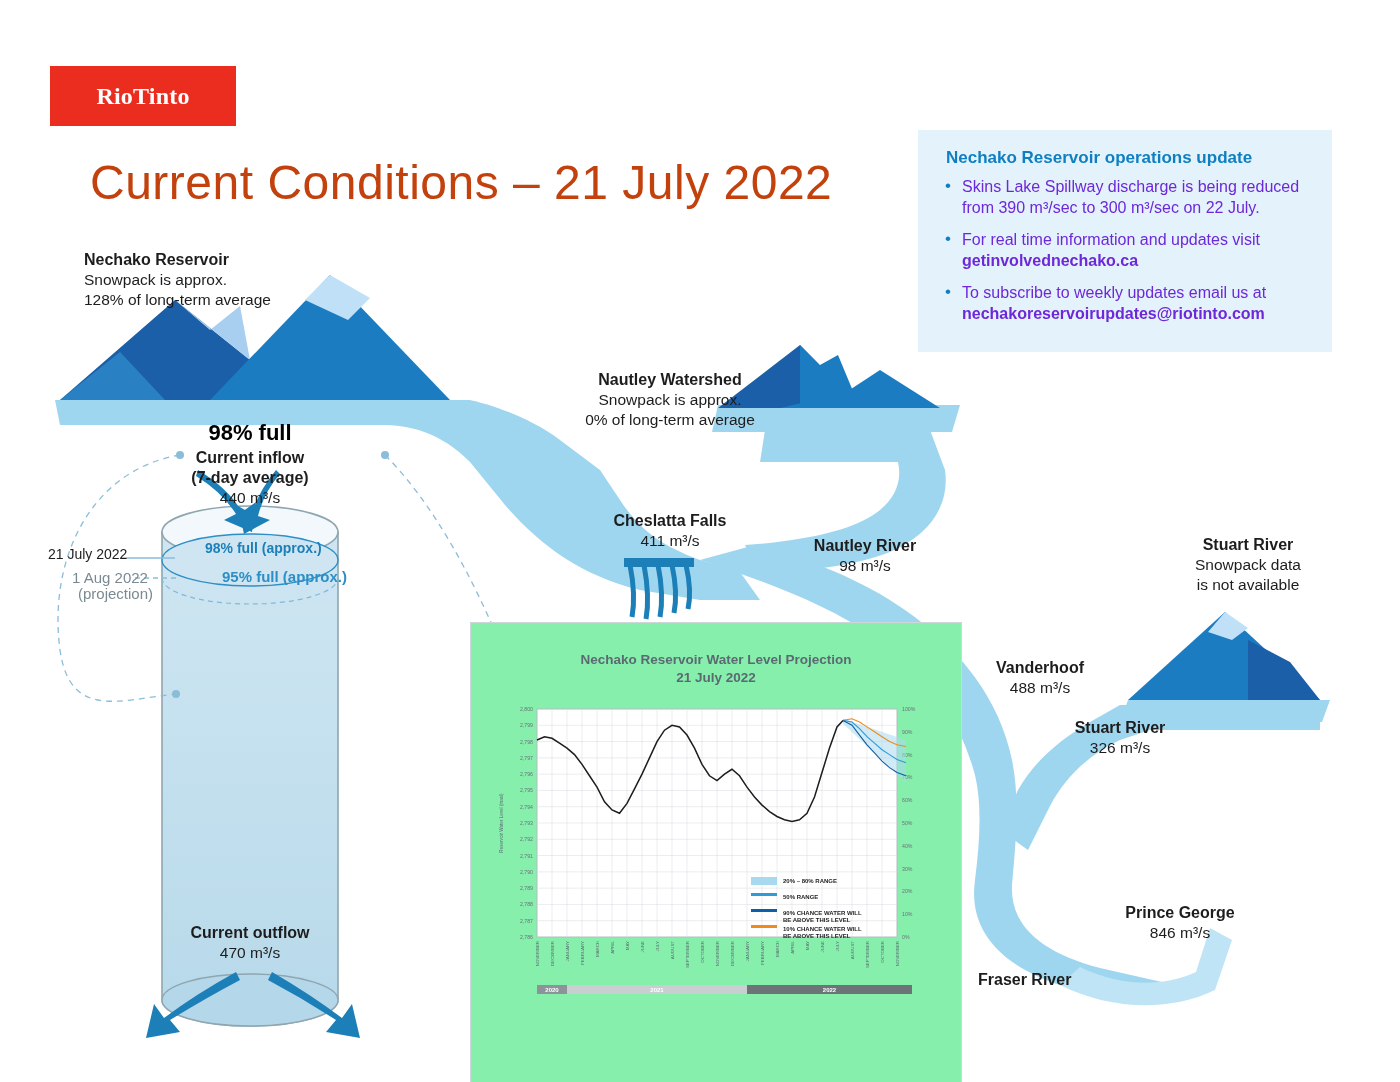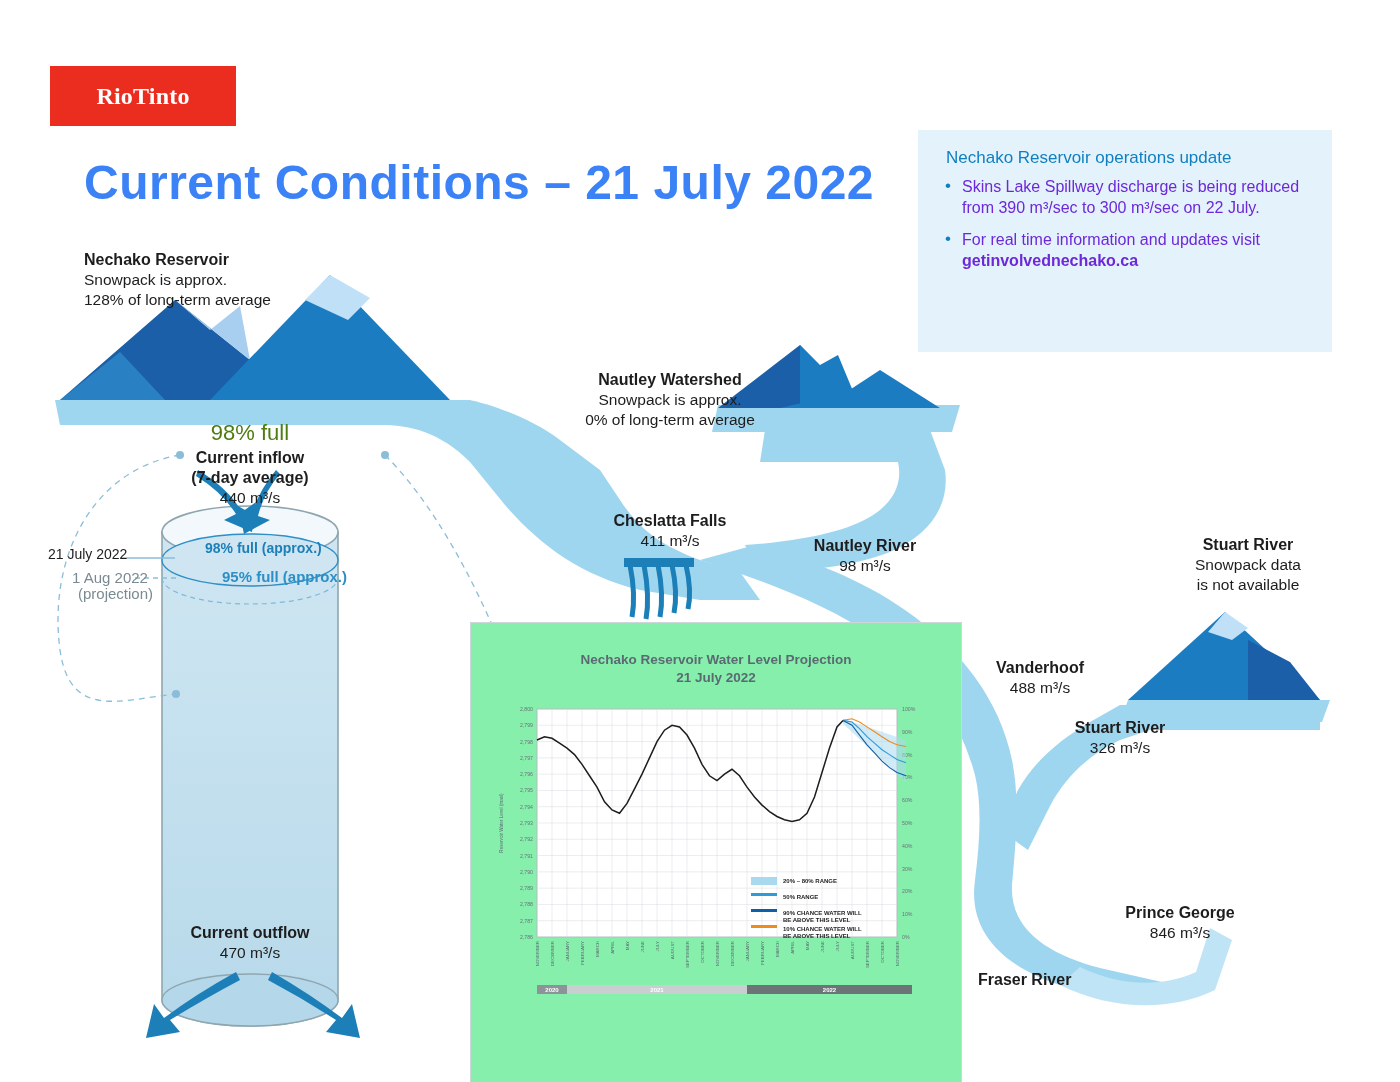--- a/index.html
+++ b/index.html
@@ -14,30 +14,30 @@
   #logo{
     left:50px;top:66px;width:186px;height:60px;background:#eb2d1f;
     display:flex;align-items:center;justify-content:center;
   }
   #logo .txt{
     font-family:"Liberation Serif", serif;
     color:#ffffff;font-size:24px;font-weight:bold;letter-spacing:.2px;
   }
   
   #page-title{
-    left:84px;top:155px;font-size:48px;color:#3b82f6;font-weight:bold;
+    left:90px;top:155px;font-size:48px;color:#c2410c;font-weight:normal;
     letter-spacing:.5px;white-space:nowrap;
   }
   
   #update-box{
     left:918px;top:130px;width:414px;height:222px;background:#e4f3fb;
     padding:0;box-sizing:border-box;
   }
   #update-box h2{
-    margin:18px 0 8px 28px;font-size:17px;color:#0f7fc2;font-weight:normal;
+    margin:18px 0 8px 28px;font-size:17px;color:#0f7fc2;font-weight:bold;
   }
   #update-box ul{margin:0;padding:0 26px 0 44px;list-style:none;}
   #update-box li{
     position:relative;font-size:16px;line-height:21px;color:#6d28d9;
     margin-bottom:11px;
   }
   #update-box li:before{
     content:"•";position:absolute;left:-17px;top:-1px;color:#0f7fc2;font-size:17px;
   }
   .b{font-weight:bold;margin-top:20px;}
@@ -168,20 +168,21 @@
   <span class="txt">RioTinto</span>
 </div>
 
 <div id="page-title" class="abs">Current Conditions – 21 July 2022</div>
 
 <div id="update-box" class="abs">
   <h2>Nechako Reservoir operations update</h2>
   <ul>
     <li><span>Skins Lake Spillway discharge is being reduced from 390 m³/sec to 300 m³/sec on 22 July.</span></li>
     <li><span>For real time information and updates visit </span><span class="b">getinvolvednechako.ca</span></li>
+    <li><span>To subscribe to weekly updates email us at </span><span class="b">nechakoreservoirupdates@riotinto.com</span></li>
   </ul>
 </div>
 
 <div class="abs label" style="left:84px;top:250px;">
   <div class="hd">Nechako Reservoir</div>
   <div>Snowpack is approx.</div>
   <div>128% of long-term average</div>
 </div>
 
 <div class="abs label center" style="left:570px;top:370px;width:200px;">
@@ -189,21 +190,21 @@
   <div>Snowpack is approx.</div>
   <div>0% of long-term average</div>
 </div>
 
 <div class="abs label center" style="left:1148px;top:535px;width:200px;">
   <div class="hd">Stuart River</div>
   <div>Snowpack data</div>
   <div>is not available</div>
 </div>
 
-<div class="abs center" style="left:170px;top:420px;width:160px;font-size:22px;font-weight:normal;color:#4d7c0f;">98% full</div>
+<div class="abs center" style="left:170px;top:420px;width:160px;font-size:22px;font-weight:bold;color:#000000;">98% full</div>
 
 <div class="abs label center" style="left:175px;top:448px;width:150px;">
   <div class="hd">Current inflow</div>
   <div class="hd">(7-day average)</div>
   <div>440 m³/s</div>
 </div>
 
 <div class="abs label center" style="left:595px;top:511px;width:150px;">
   <div class="hd">Cheslatta Falls</div>
   <div>411 m³/s</div>

